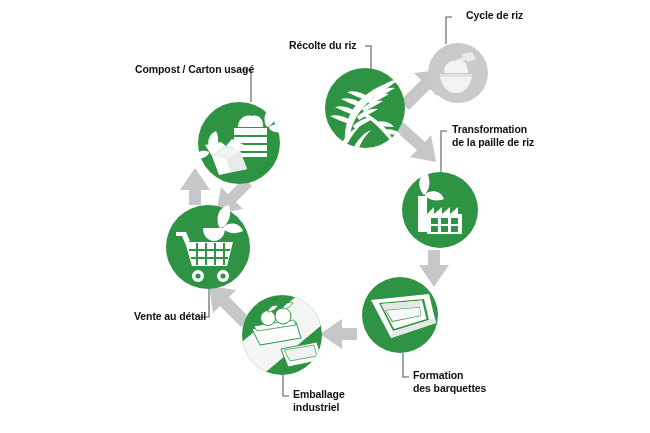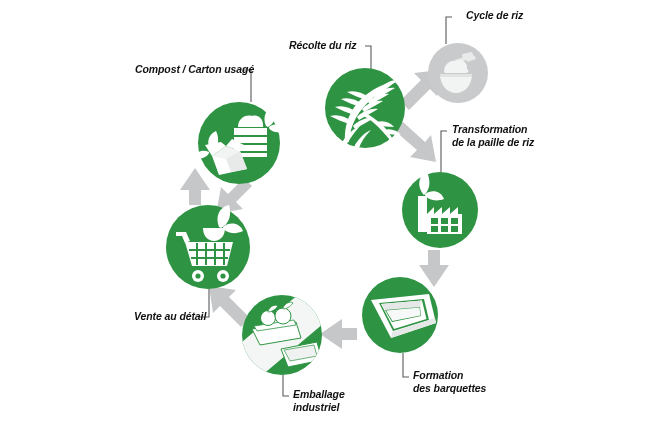--- a/index.html
+++ b/index.html
@@ -14,21 +14,20 @@
     font-family: "Liberation Sans", sans-serif;
     overflow: hidden;
     position: relative;
   }
   #diagram-root {
     position: absolute;
     top: 0;
     left: 0;
     width: 650px;
     height: 433px;
-    font-style: italic;
   }
   svg.stage {
     display: block;
     width: 650px;
     height: 433px;
   }
   .lbl {
     font-family: "Liberation Sans", sans-serif;
     font-weight: bold;
     font-size: 10.5px;

